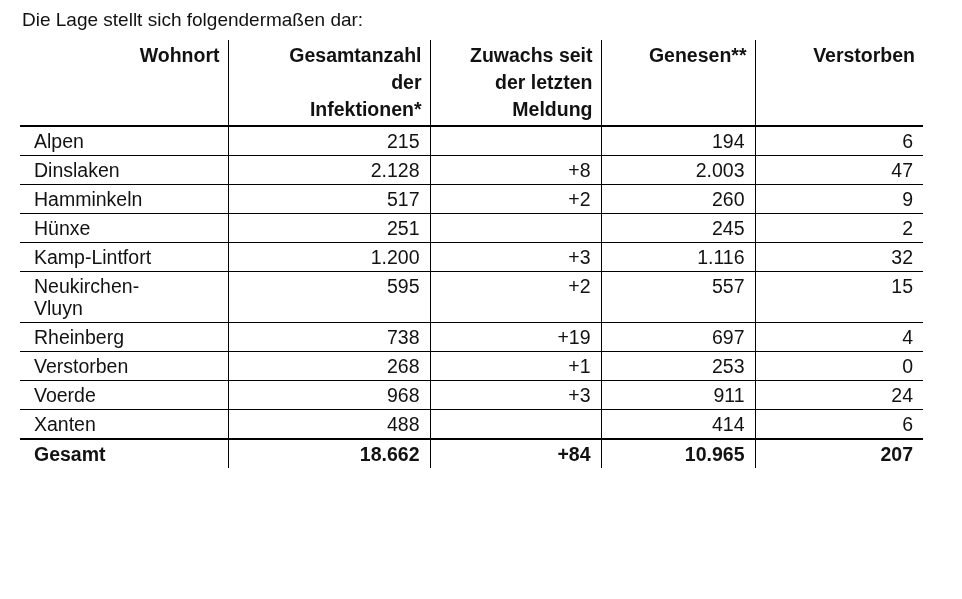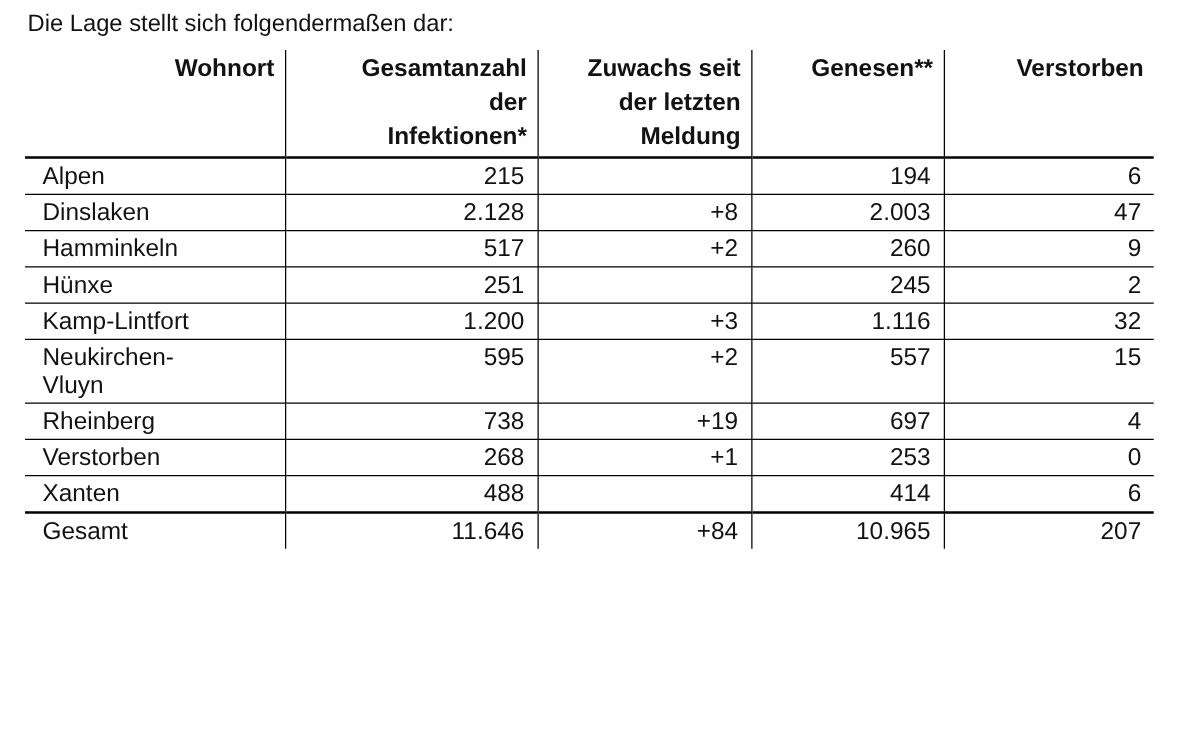--- a/index.html
+++ b/index.html
@@ -52,21 +52,21 @@
   }
   td.name {
     white-space: pre-line;
     padding-left: 14px;
   }
   td.num {
     text-align: right;
     padding-right: 10px;
   }
   tr.total td {
-    font-weight: normal;
+    font-weight: bold;
     border-top: 2px solid #000;
     border-bottom: none;
   }
 </style>
 </head>
 <body>
 
 <div>
   <p class="title">Die Lage stellt sich folgendermaßen dar:</p>
 
@@ -143,28 +143,35 @@
         <td class="num">4</td>
       </tr>
       <tr>
         <td class="name">Verstorben</td>
         <td class="num">268</td>
         <td class="num">+1</td>
         <td class="num">253</td>
         <td class="num">0</td>
       </tr>
       <tr>
+        <td class="name">Voerde</td>
+        <td class="num">968</td>
+        <td class="num">+3</td>
+        <td class="num">911</td>
+        <td class="num">24</td>
+      </tr>
+      <tr>
         <td class="name">Xanten</td>
         <td class="num">488</td>
         <td class="num"></td>
         <td class="num">414</td>
         <td class="num">6</td>
       </tr>
       <tr class="total">
         <td class="name">Gesamt</td>
-        <td class="num">11.646</td>
+        <td class="num">18.662</td>
         <td class="num">+84</td>
         <td class="num">10.965</td>
         <td class="num">207</td>
       </tr>
     </tbody>
   </table>
 </div>
 
 </body></html>

